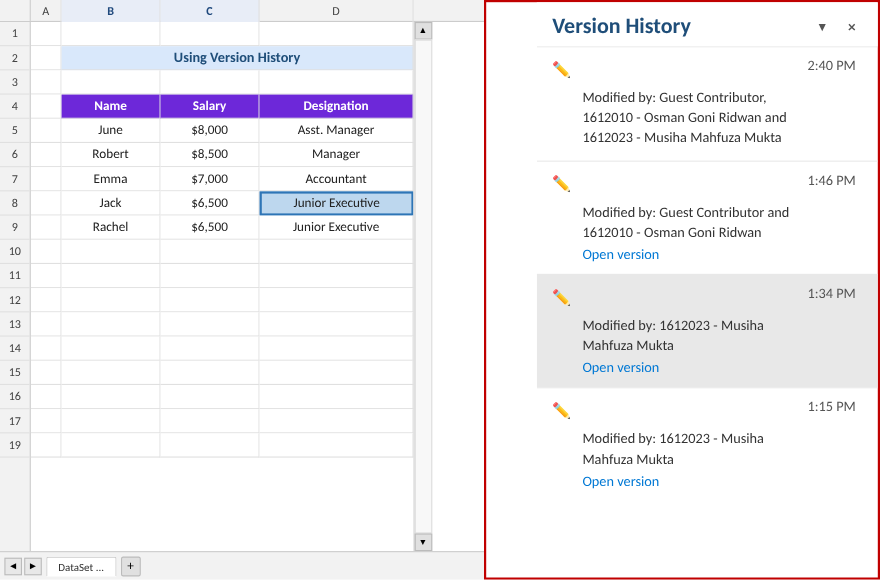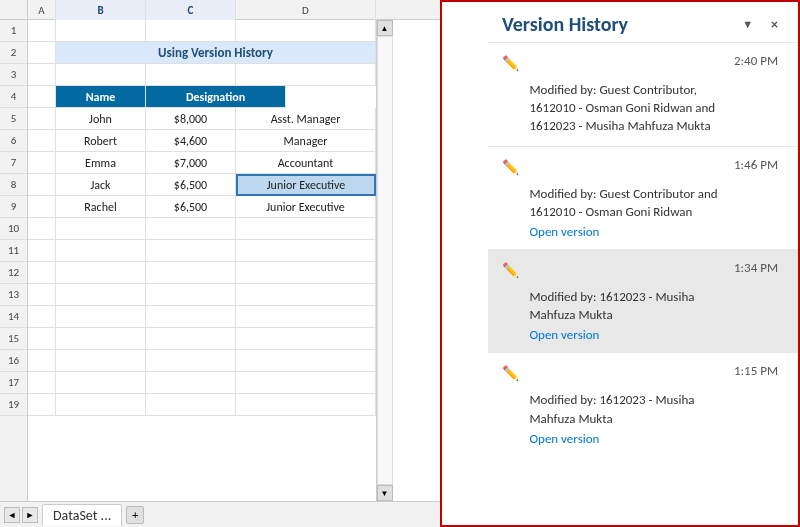--- a/index.html
+++ b/index.html
@@ -117,21 +117,21 @@
 
     .grid-cell.title-cell {
       background: #d9e8fb;
       font-weight: bold;
       color: #1f4e79;
       font-size: 13px;
       justify-content: center;
     }
 
     .grid-cell.header-cell {
-      background: #0369a1;
+      background: #6d28d9;
       color: #fff;
       font-weight: bold;
       font-size: 12px;
     }
 
     .grid-cell.data-cell {
       background: #fff;
     }
 
     .grid-cell.selected-cell {
@@ -177,21 +177,21 @@
       align-items: center;
       padding: 0 4px;
       gap: 4px;
     }
 
     .sheet-tab {
       background: #fff;
       border: 1px solid #ccc;
       border-bottom: none;
       padding: 2px 10px;
-      font-size: 14px;
+      font-size: 10px;
       cursor: pointer;
       border-radius: 2px 2px 0 0;
       color: #333;
     }
 
     .tab-add-btn {
       width: 18px;
       height: 18px;
       background: #e0e0e0;
       border: 1px solid #bbb;
@@ -384,34 +384,35 @@
         <div class="grid-row">
           <div class="grid-cell empty col-a"></div>
           <div class="grid-cell empty col-b"></div>
           <div class="grid-cell empty col-c"></div>
           <div class="grid-cell empty col-d"></div>
         </div>
 
         <div class="grid-row">
           <div class="grid-cell empty col-a"></div>
           <div class="grid-cell header-cell col-b">Name</div>
+          <div class="grid-cell header-cell col-c">Salary</div>
           <div class="grid-cell header-cell col-d">Designation</div>
         </div>
 
         <div class="grid-row">
           <div class="grid-cell empty col-a"></div>
-          <div class="grid-cell data-cell col-b">John</div>
+          <div class="grid-cell data-cell col-b">June</div>
           <div class="grid-cell data-cell col-c">$8,000</div>
           <div class="grid-cell data-cell col-d">Asst. Manager</div>
         </div>
 
         <div class="grid-row">
           <div class="grid-cell empty col-a"></div>
           <div class="grid-cell data-cell col-b">Robert</div>
-          <div class="grid-cell data-cell col-c">$4,600</div>
+          <div class="grid-cell data-cell col-c">$8,500</div>
           <div class="grid-cell data-cell col-d">Manager</div>
         </div>
 
         <div class="grid-row">
           <div class="grid-cell empty col-a"></div>
           <div class="grid-cell data-cell col-b">Emma</div>
           <div class="grid-cell data-cell col-c">$7,000</div>
           <div class="grid-cell data-cell col-d">Accountant</div>
         </div>
 

